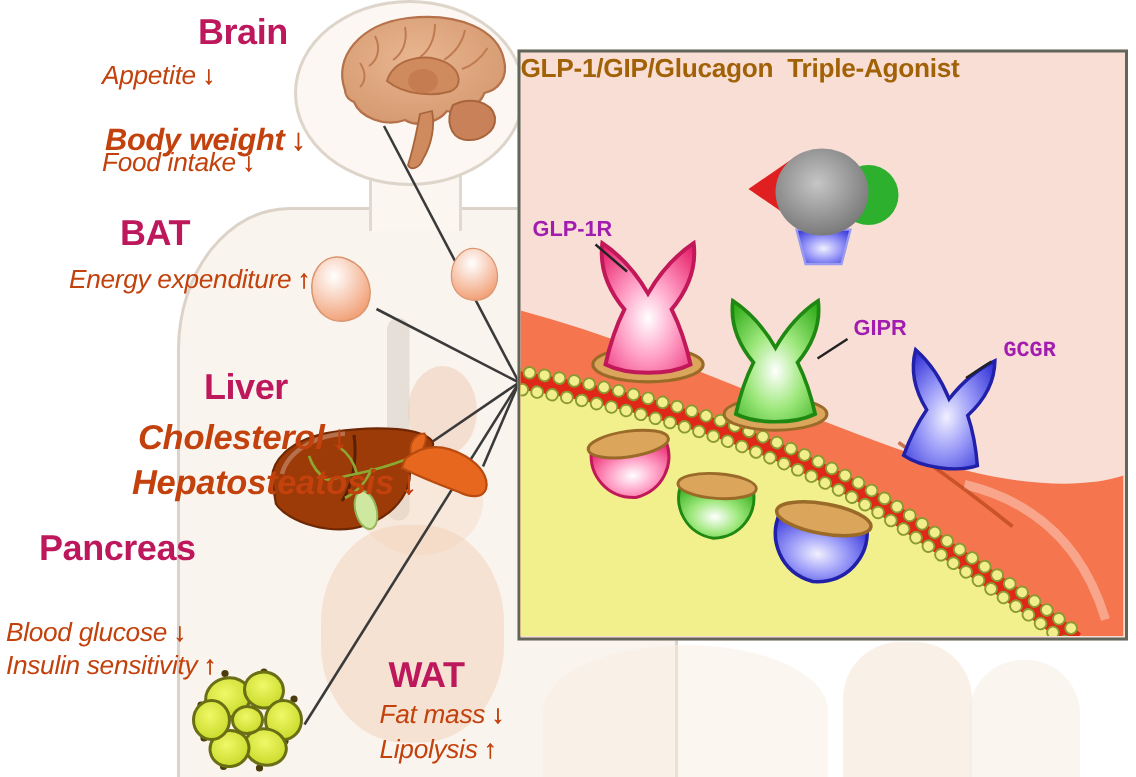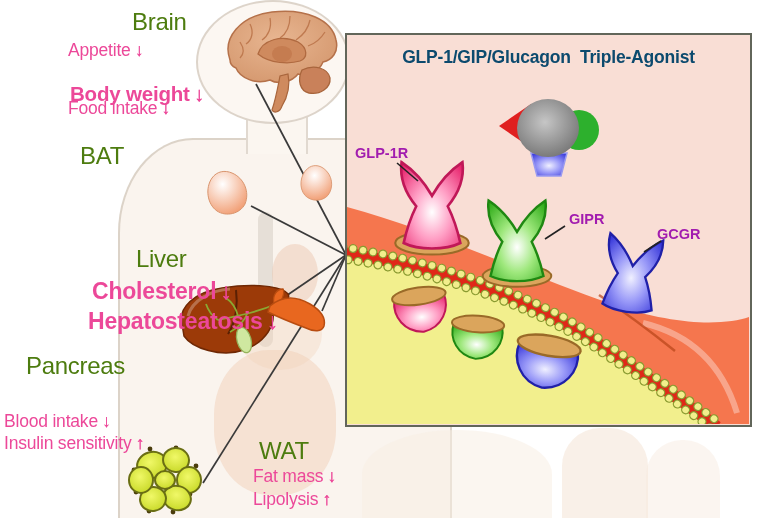--- a/index.html
+++ b/index.html
@@ -8,34 +8,34 @@
     font-family:"Liberation Sans","DejaVu Sans",sans-serif;color:#141414;
     border-bottom:2px solid #e4e4e4;
   }
   
   .sil{position:absolute;z-index:0;}
   
   .organ{position:absolute;z-index:3;}
   
   #lines{position:absolute;left:0;top:0;z-index:2;}
   
-  .otitle{position:absolute;z-index:4;font-weight:400;font-size:24px;letter-spacing:-0.3px;white-space:nowrap;color:#4d7c0f;}
-  .fx{position:absolute;z-index:4;font-size:17.5px;letter-spacing:-0.2px;white-space:nowrap;color:#ec4899;}
+  .otitle{position:absolute;z-index:4;font-weight:700;font-size:24px;letter-spacing:-0.3px;white-space:nowrap;color:#be185d;}
+  .fx{position:absolute;z-index:4;font-size:17.5px;letter-spacing:-0.2px;white-space:nowrap;color:#c2410c;font-style:italic;}
   .fxb{font-weight:700;font-size:23px;}
   .fxXL{font-weight:700;font-size:20.5px;}
   .fx .arrow{font-weight:700;margin-left:4px;text-shadow:0.4px 0 0 currentColor;}
   
   #panel{
     position:absolute;left:345px;top:33px;width:407px;height:394px;z-index:5;
     background:#f9ded5;border:2.5px solid #62665a;box-sizing:border-box;
   }
   #panel-art{position:absolute;left:0;top:0;z-index:6;}
   .ptitle{
-    position:absolute;left:0;right:0;top:12px;text-align:center;z-index:7;
-    font-weight:700;font-size:17.5px;letter-spacing:-0.2px;white-space:pre-wrap;color:#0c4a6e;
+    position:absolute;left:0;right:0;top:0;z-index:7;
+    font-weight:700;font-size:17.5px;letter-spacing:-0.2px;white-space:pre-wrap;color:#a16207;
   }
   .rlabel{position:absolute;z-index:7;font-weight:700;font-size:14.5px;white-space:nowrap;color:#a21caf;}
 </style>
 </head>
 <body>
 
 <div id="canvas">
 
   <div class="sil" style="left:118px;top:138px;width:330px;height:380px;background:#faf4ee;border:2px solid rgba(200,188,175,.6);border-radius:75px 75px 0 0 / 95px 95px 0 0;"></div>
   <div class="sil" style="left:246px;top:92px;width:58px;height:62px;background:#fbf6f0;border-left:2px solid rgba(200,188,175,.5);border-right:2px solid rgba(200,188,175,.5);"></div>
@@ -142,32 +142,35 @@
     <span>Appetite</span><span class="arrow">↓</span>
   </div>
   <div class="fx" style="left:68px;top:62px;margin-top:36px;">
     <span>Food intake</span><span class="arrow">↓</span>
   </div>
   <div class="fx fxXL" style="left:70px;top:82px;">
     <span>Body weight</span><span class="arrow">↓</span>
   </div>
 
   <div class="otitle" style="left:80px;top:142px;">BAT</div>
+  <div class="fx" style="left:46px;top:176px;">
+    <span>Energy expenditure</span><span class="arrow">↑</span>
+  </div>
 
   <div class="otitle" style="left:136px;top:245px;">Liver</div>
   <div class="fx fxb" style="left:92px;top:278px;">
     <span>Cholesterol</span><span class="arrow">↓</span>
   </div>
   <div class="fx fxb" style="left:88px;top:308px;">
     <span>Hepatosteatosis</span><span class="arrow">↓</span>
   </div>
 
   <div class="otitle" style="left:26px;top:352px;">Pancreas</div>
   <div class="fx" style="left:4px;top:411px;">
-    <span>Blood intake</span><span class="arrow">↓</span>
+    <span>Blood glucose</span><span class="arrow">↓</span>
   </div>
   <div class="fx" style="left:4px;top:433px;">
     <span>Insulin sensitivity</span><span class="arrow">↑</span>
   </div>
 
   <div class="otitle" style="left:259px;top:437px;">WAT</div>
   <div class="fx" style="left:253px;top:466px;">
     <span>Fat mass</span><span class="arrow">↓</span>
   </div>
   <div class="fx" style="left:253px;top:489px;">
@@ -249,16 +252,16 @@
       <g stroke="#222" stroke-width="1.6">
         <line x1="50" y1="128" x2="71" y2="146"></line>
         <line x1="218" y1="191" x2="198" y2="204"></line>
         <line x1="314" y1="206" x2="297" y2="217"></line>
       </g>
     </svg>
 
     <div class="ptitle">GLP-1/GIP/Glucagon  Triple-Agonist</div>
     <div class="rlabel" style="left:8px;top:110px;">GLP-1R</div>
     <div class="rlabel" style="left:222px;top:176px;">GIPR</div>
-    <div class="rlabel" style="left:310px;top:191px;">GCGR</div>
+    <div class="rlabel" style="left:322px;top:191px;font-family:Liberation Mono, monospace;">GCGR</div>
   </div>
 
 </div>
 
 </body></html>

